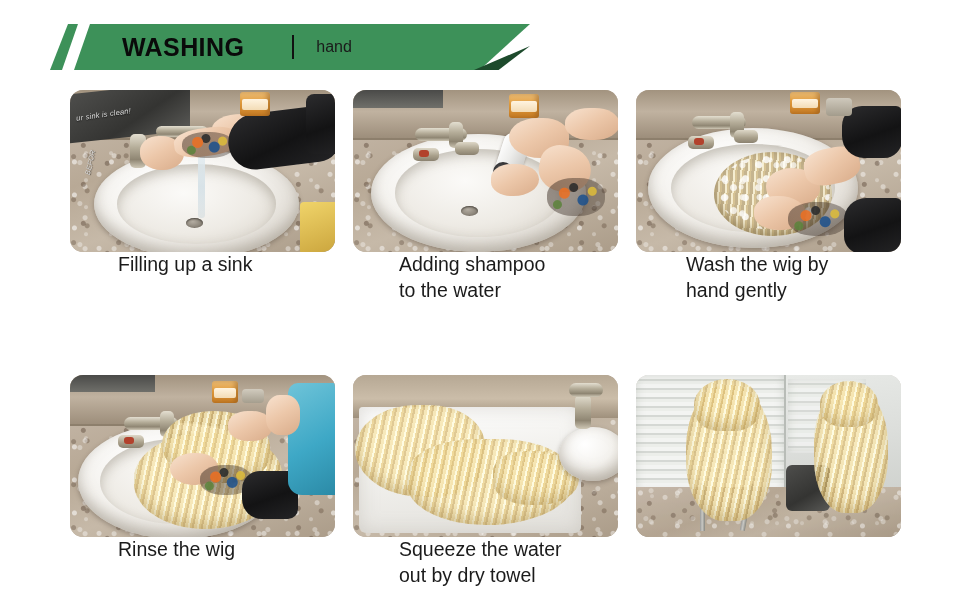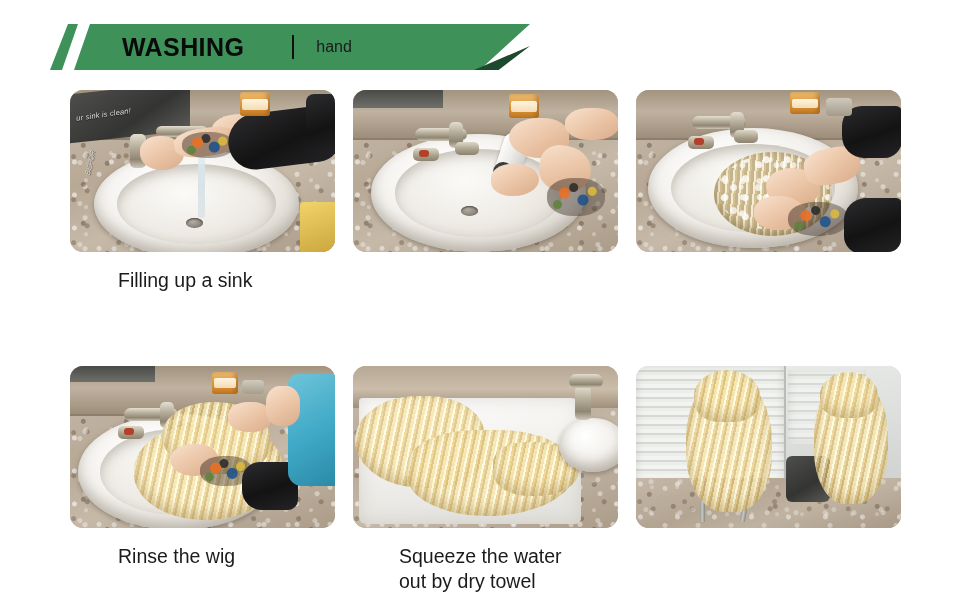--- a/index.html
+++ b/index.html
@@ -71,21 +71,20 @@
   .step-row-2 { margin-top: 72px; }
 
   .thumb {
     position: relative;
     width: 265px; height: 162px;
     border-radius: 13px;
     overflow: hidden;
     background: #b9ada0;
   }
   .caption {
-    margin-top: 16px;
     padding-left: 48px;
     font-size: 19.5px;
     line-height: 1.32;
     color: #1b1b1b;
     font-weight: normal;
     white-space: pre-line;
   }
   .cap-indent-a { padding-left: 48px; }
   .cap-indent-b { padding-left: 46px; }
   .cap-indent-c { padding-left: 50px; }
@@ -344,20 +343,22 @@
           <div class="skin" style="left:156px;top:28px;width:60px;height:40px;border-radius:50% 45% 40% 55%;"></div>
           <div class="skin" style="left:138px;top:74px;width:48px;height:32px;border-radius:45% 50% 55% 45%;"></div>
           <div class="skin" style="left:186px;top:56px;width:52px;height:46px;border-radius:40% 50% 48% 45%;transform:rotate(12deg);"></div>
           <div class="tattoo" style="left:194px;top:88px;width:58px;height:38px;"></div>
           <div class="bottle-jar" style="left:156px;top:4px;width:30px;height:24px;">
               <div class="jar-label"></div>
             </div>
           <div class="skin" style="left:212px;top:18px;width:54px;height:32px;border-radius:45%;"></div>
         </div>
       </div>
+      <div class="caption cap-indent-b">Adding shampoo
+to the water</div>
     </div>
 
     <div class="step">
       <div class="thumb">
         <div class="scene">
           <div class="granite"></div>
           <div class="backsplash"></div>
           <div class="basin" style="left:12px;top:38px;width:210px;height:120px;">
               <div class="basin-inner"></div>
             </div>
@@ -374,20 +375,22 @@
           <div class="skin" style="left:168px;top:58px;width:56px;height:36px;border-radius:40%;transform:rotate(-12deg);"></div>
           <div class="tattoo" style="left:152px;top:112px;width:60px;height:34px;"></div>
           <div class="sleeve-black" style="left:206px;top:16px;width:60px;height:52px;border-radius:20px 6px 18px 22px;"></div>
           <div class="sleeve-black" style="left:208px;top:108px;width:58px;height:56px;border-radius:22px 6px 6px 18px;"></div>
           <div class="bottle-jar" style="left:154px;top:2px;width:30px;height:22px;">
               <div class="jar-label"></div>
             </div>
           <div style="position:absolute;left:190px;top:8px;width:26px;height:18px;background:linear-gradient(180deg,#cfc9bc,#a39c8c);border-radius:4px;"></div>
         </div>
       </div>
+      <div class="caption cap-indent-c">Wash the wig by
+hand gently</div>
     </div>
 
     <div class="step step-row-2">
       <div class="thumb">
         <div class="scene">
           <div class="granite"></div>
           <div class="backsplash"></div>
           <div class="mirror-strip" style="width:32%;height:10%;"></div>
           <div class="basin" style="left:8px;top:48px;width:200px;height:116px;">
               <div class="basin-inner"></div>

